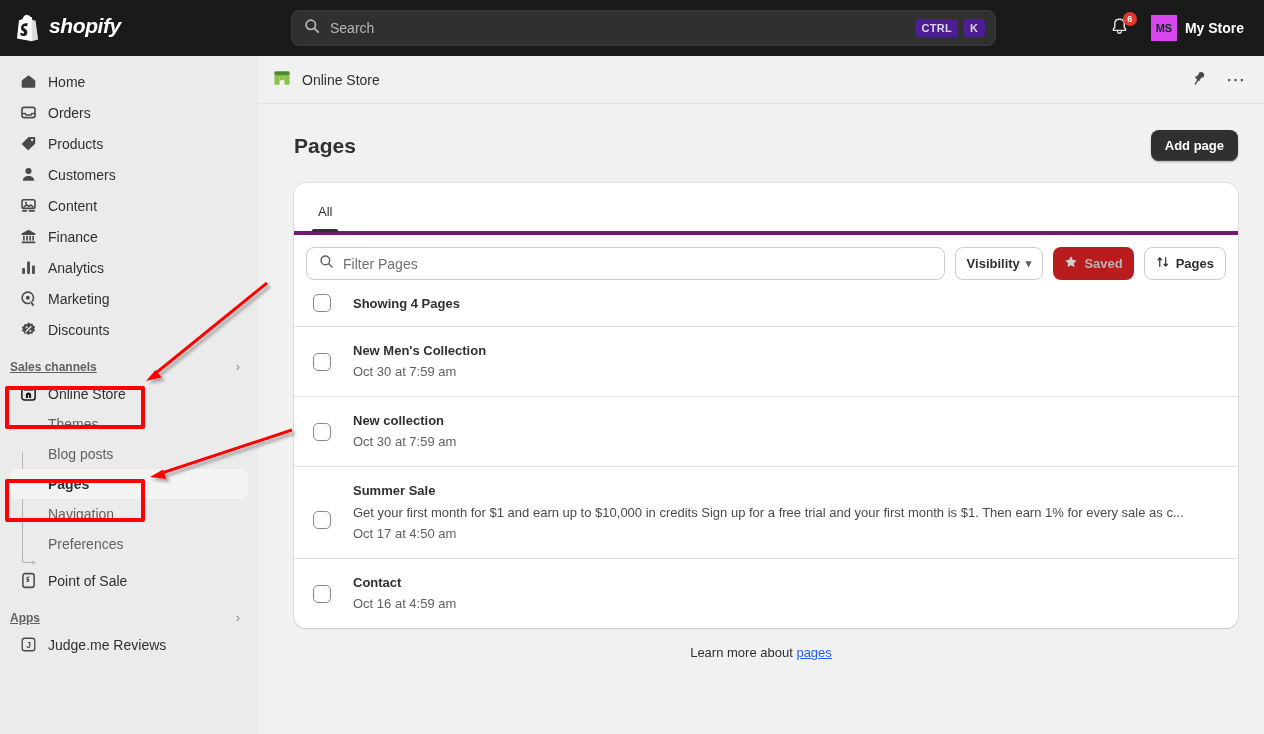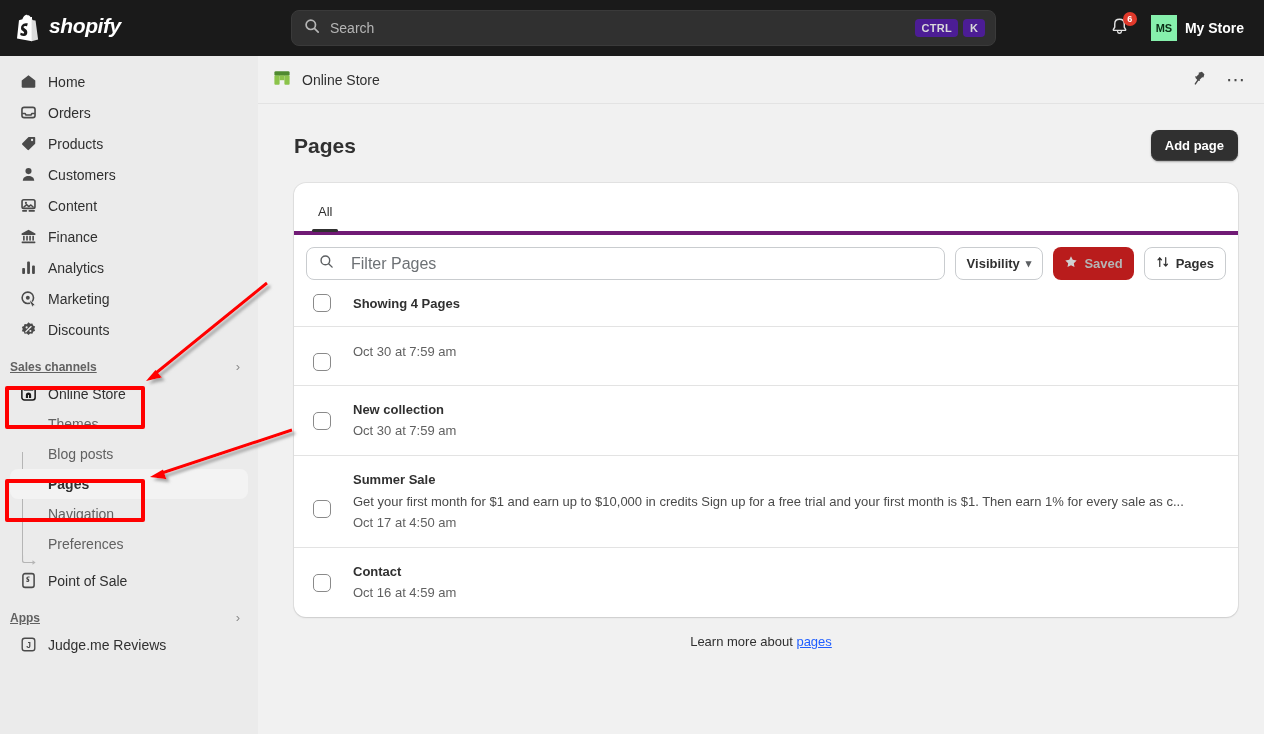--- a/index.html
+++ b/index.html
@@ -41,21 +41,21 @@
     display: flex; align-items: center; gap: 12px;
   }
   .bell-wrap { position: relative; width: 26px; height: 26px; display: flex; align-items: center; justify-content: center; }
   .bell-badge {
     position: absolute; top: -3px; right: -4px; background: #e0392b; color: #fff;
     font-size: 9px; font-weight: bold; border-radius: 50%;
     width: 14px; height: 14px; line-height: 14px; text-align: center;
   }
   .store-chip { display: flex; align-items: center; gap: 8px; padding: 3px 6px; border-radius: 8px; }
   .store-avatar {
-    width: 26px; height: 26px; border-radius: 0; background: #86efac;
+    width: 26px; height: 26px; border-radius: 0; background: #d946ef;
     color: #0b2e16; font-size: 11px; font-weight: bold;
     display: flex; align-items: center; justify-content: center;
   }
   .store-name { color: #ffffff; font-size: 14px; font-weight: bold; }
 
   
   .sidebar {
     position: absolute; top: 56px; left: 0; width: 258px; height: 678px;
     background: #ebebeb; padding-top: 10px; overflow: hidden;
   }
@@ -121,21 +121,21 @@
   .tab.selected::after {
     content: ""; position: absolute; left: 8px; right: 8px; bottom: -1px; height: 3px;
     background: #303030; border-radius: 2px;
   }
 
   .toolbar { display: flex; align-items: center; gap: 10px; padding: 12px 12px 10px 12px; }
   .filter-input {
     flex: 1; height: 33px; border: 1px solid #c9cccf; border-radius: 8px;
     display: flex; align-items: center; gap: 9px; padding: 0 12px; background: #fff;
   }
-  .filter-input .ph { color: #6d7175; font-size: 16px; margin-left: 8px; }
+  .filter-input .ph { color: #6d7175; font-size: 14px; }
   .tool-btn {
     height: 33px; border: 1px solid #c9cccf; border-radius: 8px; background: #fff;
     display: flex; align-items: center; gap: 6px; padding: 0 11px;
     font-size: 13px; font-weight: bold; color: #303030; cursor: pointer; white-space: nowrap;
   }
   .tool-btn.ghost { border: none; background: #b91c1c; color: #b5b5b5; }
   .chev-sm { font-size: 11px; color: #5c5f62; }
 
   .showing-row { display: flex; align-items: center; gap: 22px; padding: 4px 12px 14px 19px; }
   .cbox {
@@ -456,20 +456,21 @@
       </div>
 
       <div class="showing-row">
         <div class="cbox"></div>
         <div class="showing-label">Showing 4 Pages</div>
       </div>
 
       <div class="row">
         <div class="cbox"></div>
         <div class="row-body">
+          <div class="row-title">New Men's Collection</div>
           <div class="row-date">Oct 30 at 7:59 am</div>
         </div>
       </div>
 
       <div class="row">
         <div class="cbox"></div>
         <div class="row-body">
           <div class="row-title">New collection</div>
           <div class="row-date">Oct 30 at 7:59 am</div>
         </div>

